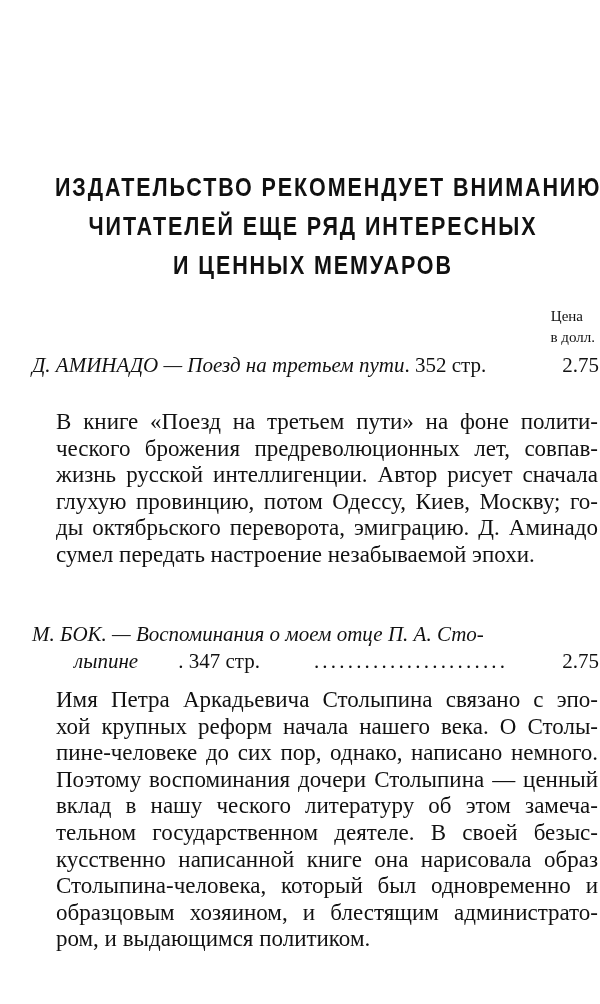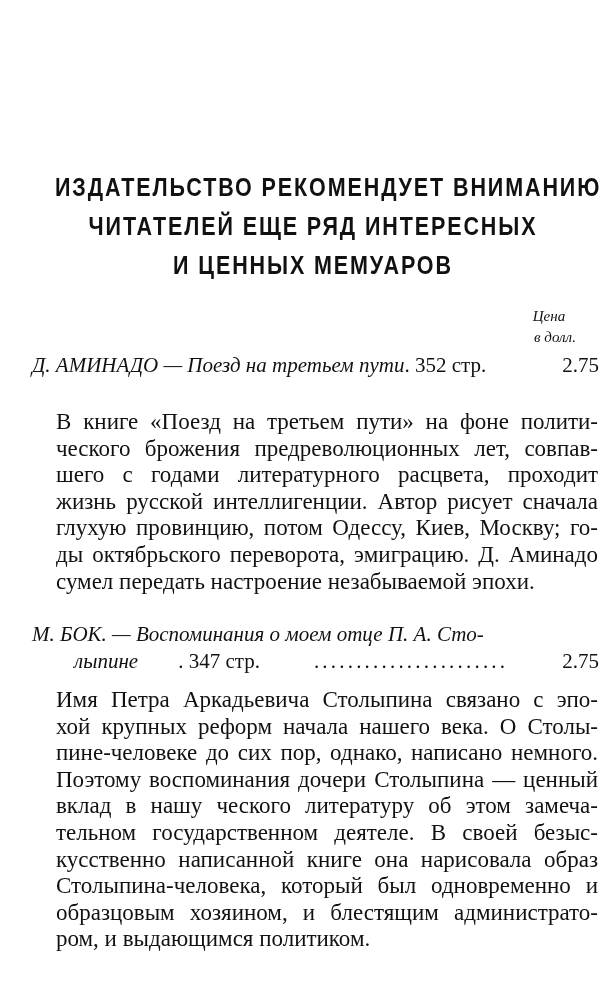--- a/index.html
+++ b/index.html
@@ -8,22 +8,22 @@
     .title {
       position: absolute; left: 0; width: 600px; top: 168px;
       text-align: center;
       font-family: "Liberation Sans", sans-serif;
       font-weight: bold; font-size: 25px; letter-spacing: 2.2px;
       line-height: 39px; transform: scaleX(0.86); transform-origin: center top;
     }
     .title div { white-space: nowrap; }
     .price-head {
       position: absolute; right: 18px; top: 306px; width: 80px;
-      text-align: center; font-family: "Liberation Serif", serif;
-      font-style: italic; font-size: 15px; line-height: 21px;
+      text-align: right; font-family: "Liberation Serif", serif;
+      font-size: 15px; line-height: 21px;
     }
     .price-head div:first-child { padding-right: 12px; }
     .entry-head {
       position: absolute; left: 19px; width: 567px;
       font-family: "Liberation Serif", serif; font-size: 21px; line-height: 27px;
     }
     .entry-head .it { font-style: italic; }
     .entry-head .line { white-space: nowrap; display: flex; }
     .entry-head .price { margin-left: auto; }
     .dots { flex: 1; overflow: hidden; white-space: nowrap; margin: 0 14px; letter-spacing: 3.2px; }
@@ -57,21 +57,20 @@
       <span class="it" style="white-space:pre"> — </span>
       <span class="it">Поезд на третьем пути</span>
       <span style="white-space:pre">. 352 стр.</span>
       <span class="price">2.75</span>
     </div>
   </div>
 
   <div class="para" style="top:409px;">
     <span class="ln">В книге «Поезд на третьем пути» на фоне полити-</span>
     <span class="ln">ческого брожения предреволюционных лет, совпав-</span>
-    <span class="ln">шего с годами литературного расцвета, проходит</span>
     <span class="ln">жизнь русской интеллигенции. Автор рисует сначала</span>
     <span class="ln">глухую провинцию, потом Одессу, Киев, Москву; го-</span>
     <span class="ln">ды октябрьского переворота, эмиграцию. Д. Аминадо</span>
     <span class="ln last">сумел передать настроение незабываемой эпохи.</span>
   </div>
 
   <div class="entry-head" style="top:621px;">
     <div class="line">
       <span class="it">М. БОК.</span>
       <span class="it" style="white-space:pre"> — </span>

